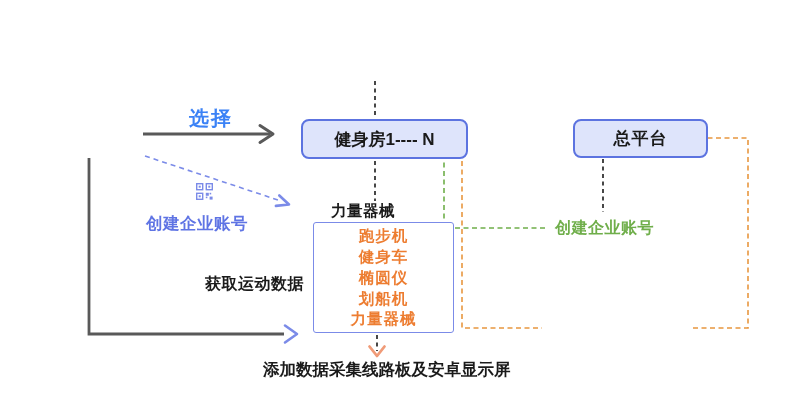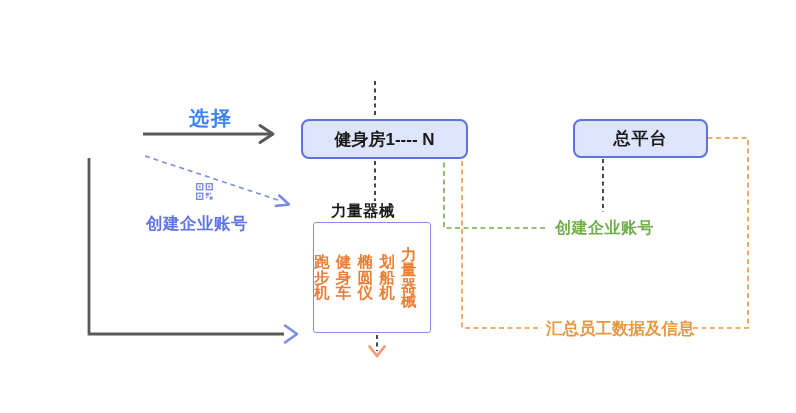--- a/index.html
+++ b/index.html
@@ -23,24 +23,24 @@
     font-size:17px;font-weight:bold;color:#1a1a1a;
     box-sizing:border-box;
     letter-spacing:1px;
   }
   .node-employee{left:48px;top:118px;width:95px;height:40px;}
   .node-gym{left:301px;top:119px;width:167px;height:40px;letter-spacing:0;}
   .node-platform{left:536px;top:119px;width:135px;height:39px;margin-left:37px;}
 
   
   .equipment-box{
-    position:absolute;left:313px;top:222px;width:118px;height:111px;
+    position:absolute;left:313px;top:222px;width:141px;height:111px;
     background:#fff;border:1.5px solid var(--periwinkle);border-radius:3px;
     box-sizing:border-box;
-    display:flex;flex-direction:row;justify-content:space-evenly;align-items:center;
+    display:flex;flex-direction:column;justify-content:space-evenly;align-items:center;
   }
   .equipment-item{
     color:var(--equipment-orange);
     font-size:15.5px;font-weight:bold;line-height:1;letter-spacing:1px;
   }
 
   
   .lbl{position:absolute;font-weight:bold;white-space:nowrap;line-height:1.1;}
   .lbl-view-data{left:263px;top:57px;font-size:16.5px;color:var(--blue-text);letter-spacing:0.5px;}
   .lbl-select{left:189px;top:107px;font-size:20px;color:#3b82f6;letter-spacing:2px;}
@@ -113,22 +113,23 @@
     <div class="equipment-item">跑步机</div>
     <div class="equipment-item">健身车</div>
     <div class="equipment-item">椭圆仪</div>
     <div class="equipment-item">划船机</div>
     <div class="equipment-item">力量器械</div>
   </div>
 
   <div class="lbl lbl-select">选择</div>
   <div class="lbl lbl-software">力量器械</div>
   <div class="lbl lbl-scan">创建企业账号</div>
+  <div class="lbl lbl-get-data">获取运动数据</div>
   <div class="lbl lbl-create">创建企业账号</div>
-  <div class="lbl lbl-aggregate">汇总员工数据及信息</div>
+  <div class="lbl lbl-add-board">添加数据采集线路板及安卓显示屏</div>
 
   <svg class="qr-icon" viewBox="0 0 17 17" aria-hidden="true">
     <g stroke="#7B8BE8" fill="none" stroke-width="1.4">
       <rect x="0.7" y="0.7" width="6" height="6"></rect>
       <rect x="10.3" y="0.7" width="6" height="6"></rect>
       <rect x="0.7" y="10.3" width="6" height="6"></rect>
     </g>
     <g fill="#7B8BE8">
       <rect x="2.7" y="2.7" width="2" height="2"></rect>
       <rect x="12.3" y="2.7" width="2" height="2"></rect>

